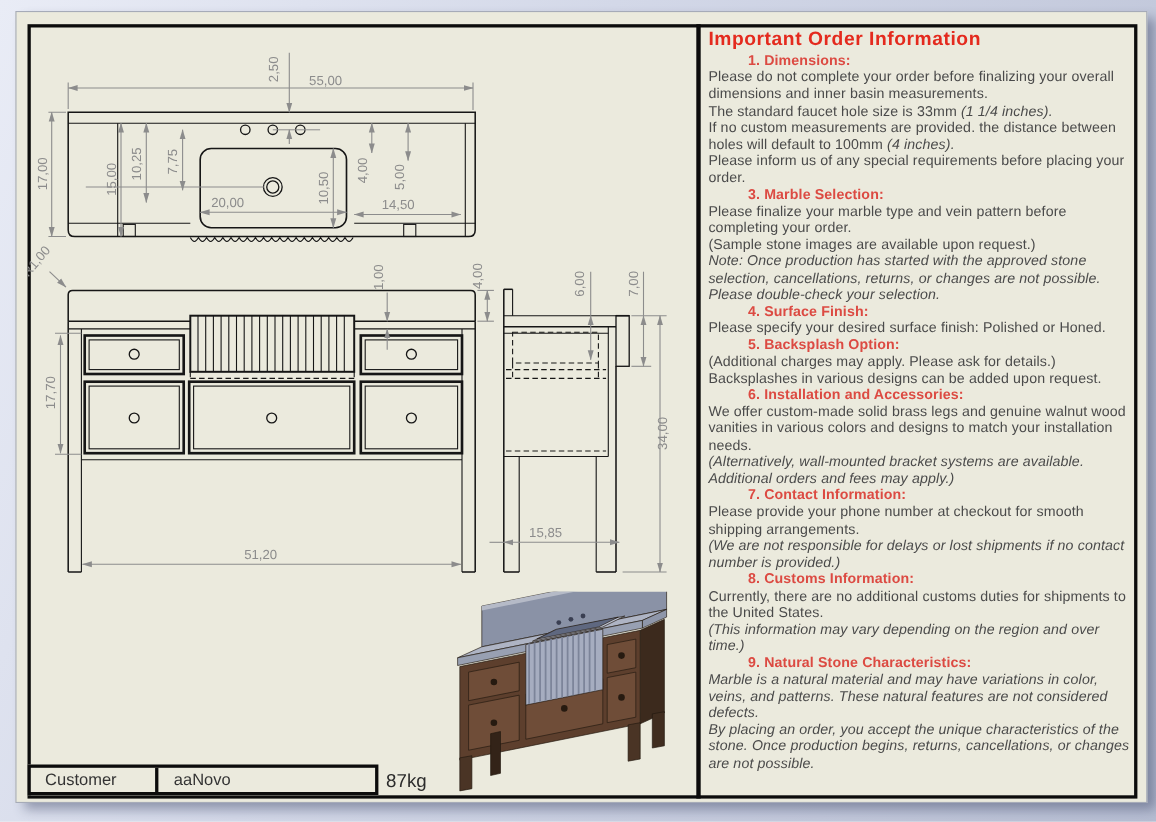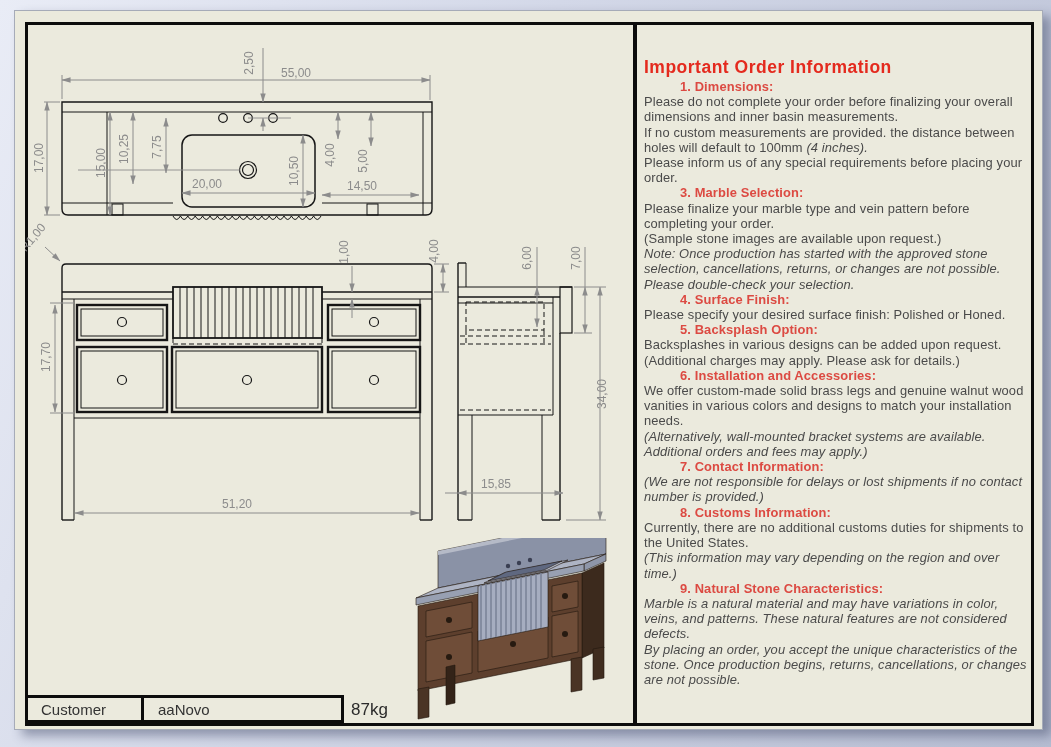--- a/index.html
+++ b/index.html
@@ -20,21 +20,21 @@
   }
   .vdivider{position:absolute;left:633px;top:22px;width:4px;height:704px;background:#0c0c0c;}
   svg.drawing{position:absolute;left:25px;top:22px;}
   svg.render3d{position:absolute;left:388px;top:538px;}
   .notes{
     position:absolute;left:644px;top:25px;width:389px;
     font-size:12.9px;line-height:15.2px;color:#4a4a4a;letter-spacing:.12px;
   }
   .notes-title{
     font-size:17.5px;line-height:21px;font-weight:bold;color:#e42a1e;
-    letter-spacing:.5px;margin-bottom:1px;margin-top:32px;
+    letter-spacing:.5px;margin-bottom:1px;
   }
   .note-heading{color:#dc4a42;font-weight:bold;padding-left:4px;margin-left:32px;}
   .it{font-style:italic;}
   .titleblock{
     position:absolute;left:25px;top:695px;width:319px;height:28px;
     border:3px solid #0c0c0c;box-sizing:border-box;background:#ebeadd;
     display:flex;align-items:center;font-size:15px;color:#333;
   }
   .tb-label{width:100px;padding-left:13px;}
   .tb-sep{width:3px;align-self:stretch;background:#0c0c0c;}
@@ -282,35 +282,37 @@
           <circle cx="530" cy="560" r="2.2"></circle>
       </g>
     </g>
   </svg>
 
   <div class="notes">
     <div class="notes-title">Important Order Information</div>
     <div id="notes-sections">
         <div class="note-heading">1. Dimensions:</div>
         <div class="note-line"><span>Please do not complete your order before finalizing your overall dimensions and inner basin measurements.</span></div>
+        <div class="note-line"><span>The standard faucet hole size is 33mm </span><span class="it">(1 1/4 inches).</span></div>
         <div class="note-line"><span>If no custom measurements are provided. the distance between holes will default to 100mm </span><span class="it">(4 inches).</span></div>
         <div class="note-line"><span>Please inform us of any special requirements before placing your order.</span></div>
         <div class="note-heading">3. Marble Selection:</div>
         <div class="note-line"><span>Please finalize your marble type and vein pattern before completing your order.</span></div>
         <div class="note-line"><span>(Sample stone images are available upon request.)</span></div>
         <div class="note-line"><span class="it">Note: Once production has started with the approved stone selection, cancellations, returns, or changes are not possible. Please double-check your selection.</span></div>
         <div class="note-heading">4. Surface Finish:</div>
         <div class="note-line"><span>Please specify your desired surface finish: Polished or Honed.</span></div>
         <div class="note-heading">5. Backsplash Option:</div>
+        <div class="note-line"><span>(Additional charges may apply. Please ask for details.)</span></div>
         <div class="note-line"><span>Backsplashes in various designs can be added upon request.</span></div>
-        <div class="note-line"><span>(Additional charges may apply. Please ask for details.)</span></div>
         <div class="note-heading">6. Installation and Accessories:</div>
         <div class="note-line"><span>We offer custom-made solid brass legs and genuine walnut wood vanities in various colors and designs to match your installation needs.</span></div>
         <div class="note-line"><span class="it">(Alternatively, wall-mounted bracket systems are available. Additional orders and fees may apply.)</span></div>
         <div class="note-heading">7. Contact Information:</div>
+        <div class="note-line"><span>Please provide your phone number at checkout for smooth shipping arrangements.</span></div>
         <div class="note-line"><span class="it">(We are not responsible for delays or lost shipments if no contact number is provided.)</span></div>
         <div class="note-heading">8. Customs Information:</div>
         <div class="note-line"><span>Currently, there are no additional customs duties for shipments to the United States.</span></div>
         <div class="note-line"><span class="it">(This information may vary depending on the region and over time.)</span></div>
         <div class="note-heading">9. Natural Stone Characteristics:</div>
         <div class="note-line"><span class="it">Marble is a natural material and may have variations in color, veins, and patterns. These natural features are not considered defects.</span></div>
         <div class="note-line"><span class="it">By placing an order, you accept the unique characteristics of the stone. Once production begins, returns, cancellations, or changes are not possible.</span></div>
       </div>
   </div>
 

